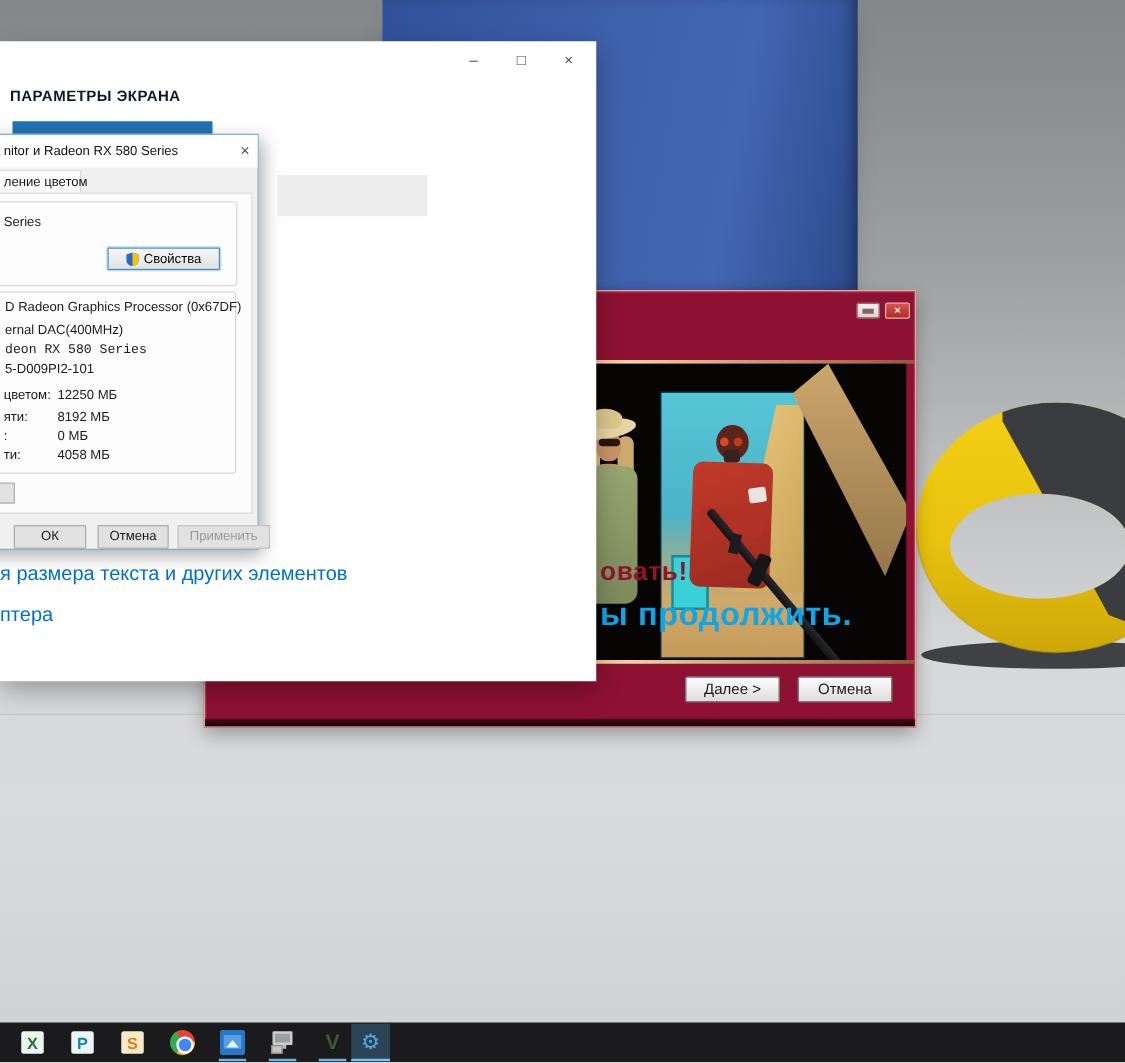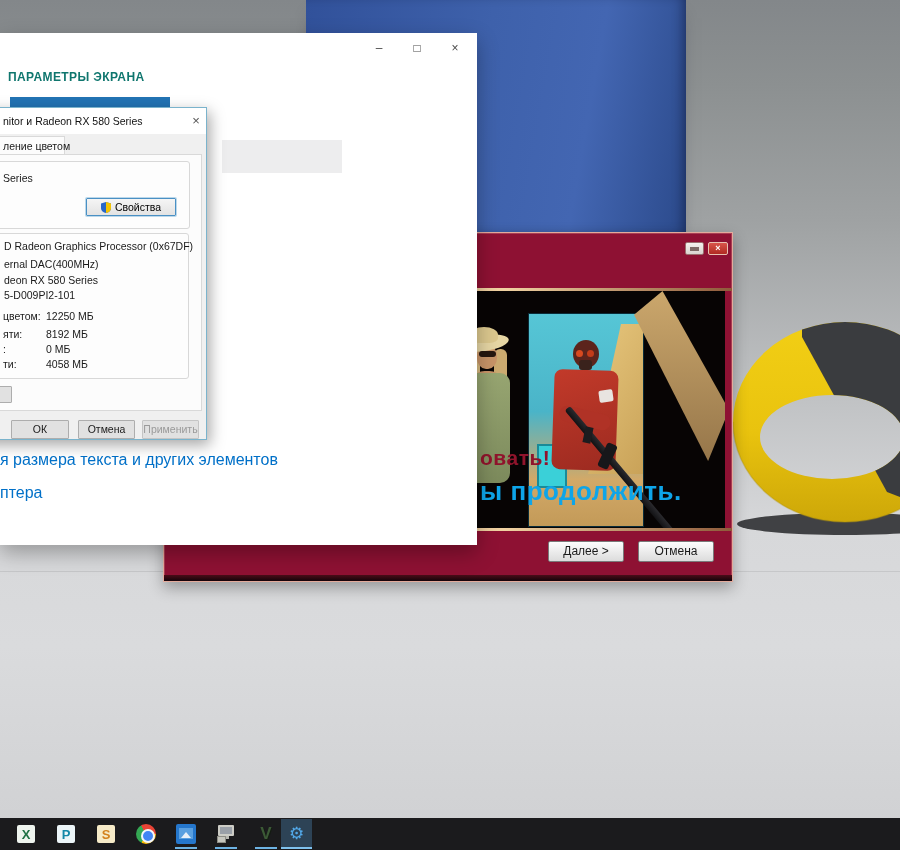--- a/index.html
+++ b/index.html
@@ -62,21 +62,21 @@
     transform:rotate(50deg); transform-origin:0 0; border-radius:3px; }
   .aw-rifle-mag { left:430px; top:152px; width:11px; height:26px; background:#17171a; transform:rotate(25deg); border-radius:3px; }
   .aw-rifle-grip { left:412px; top:136px; width:8px; height:16px; background:#1c1c1f; transform:rotate(12deg); }
   .inst-text1 { left:308px; top:155px; font-size:21px; font-weight:bold; color:#90142c; letter-spacing:.5px; }
   .inst-text2 { left:308px; top:185px; font-size:26px; font-weight:bold; color:#0ea5e9; letter-spacing:.5px; }
 
   
   .settings { left:0; top:33px; width:477px; height:512px; background:#fff; box-shadow:0 8px 20px rgba(0,0,0,.3); }
   .win-ctl { top:7px; width:22px; height:17px; color:#4a4a4a; font-size:12px; text-align:center; line-height:17px; cursor:pointer; }
   .ctl-min { left:368px; } .ctl-max { left:406px; } .ctl-close { left:444px; }
-  .page-title { left:8px; top:37px; font-size:12px; font-weight:600; letter-spacing:.4px; color:#0f766e; }
+  .page-title { left:8px; top:37px; font-size:12px; font-weight:600; letter-spacing:.4px; color:#0f172a; }
   .monitor-preview { left:10px; top:64px; width:160px; height:40px; background:#2273b4; }
   .gray-box { left:222px; top:107px; width:120px; height:33px; background:#ededee; }
   .set-link { left:0; font-size:16px; color:#0070c8; cursor:pointer; }
   .link1 { top:418px; } .link2 { top:451px;text-align:right; }
 
   
   .dialog { left:-48px; top:107px; width:255px; height:333px; background:#f0f0f0;
     border:1px solid #7ab3cc; box-shadow:3px 5px 14px rgba(0,0,0,.35); font-size:10.5px; color:#1a1a1a; }
   .dlg-titlebar { left:0; top:0; width:253px; height:26px; background:#fff; }
   .dlg-title { left:50px; top:7px; font-size:10.5px; color:#111; }
@@ -85,29 +85,29 @@
   .dlg-tab-label { left:50px; top:32px; font-size:10.5px; }
   .dlg-panel { left:2px; top:46px; width:247px; height:257px; background:#fcfcfc; border:1px solid #d9d9d9; }
   .groupbox { border:1px solid #d8d8d8; border-radius:3px; background:#fdfdfd; }
   .grp1 { left:12px; top:53px; width:225px; height:68px; }
   .grp2 { left:12px; top:125px; width:224px; height:146px; }
   .adapter-name { left:50px; top:64px; }
   .props-btn { left:133px; top:90px; width:90px; height:18px; background:linear-gradient(#f5f5f5,#e3e3e3);
     border:1px solid #4a90c4; box-shadow:0 0 0 1px #bcd8ea; border-radius:1px; font-size:10.5px;
     display:flex; align-items:center; justify-content:center; gap:4px; cursor:pointer; }
   .info-line { left:51px; }
-  .il0 { top:132px; } .il1 { top:150px; } .il2 { top:166px; } .il3 { top:181px; }
+  .il0 { top:132px; } .il1 { top:150px; } .il2 { top:166px;font-family:Liberation Mono, monospace; } .il3 { top:181px; }
   .mem-row { left:50px; width:180px; height:12px; }
   .mr0 { top:202px; } .mr1 { top:220px; } .mr2 { top:235px; } .mr3 { top:250px; }
   .mem-val { position:absolute; left:43px; top:0; }
   .partial-btn { left:20px; top:278px; width:39px; height:17px; background:#e1e1e1; border:1px solid #adadad; border-radius:1px; }
   .dlg-btn { top:312px; height:19px; background:#e1e1e1; border:1px solid #adadad; border-radius:1px;
     font-size:10.5px; text-align:center; line-height:17px; cursor:pointer; color:#1a1a1a; }
   .btn-ok { left:58px; width:58px; } .btn-cancel { left:125px; width:57px; }
-  .btn-apply { left:189px; width:57px; color:#9a9a9a; border-color:#c5c5c5; }
+  .btn-apply { left:189px; width:74px; color:#9a9a9a; border-color:#c5c5c5; }
 
   
   .taskbar { left:0; top:818px; width:900px; height:32px; background:#1b1b1d; }
   .ticon { top:6px; width:20px; height:20px; cursor:pointer; }
   .tile { width:18px; height:18px; margin:1px; border-radius:2px; font-weight:bold; font-size:13px;
     display:flex; align-items:center; justify-content:center; }
   .t-excel { left:16px; } .t-excel .tile { background:#eef4ee; color:#1f7145; }
   .t-pub { left:56px; } .t-pub .tile { background:#ecf5f8; color:#1287a8; }
   .t-s { left:96px; } .t-s .tile { background:#f6ebc8; color:#d4821e; }
   .t-chrome { left:136px; border-radius:50%;

